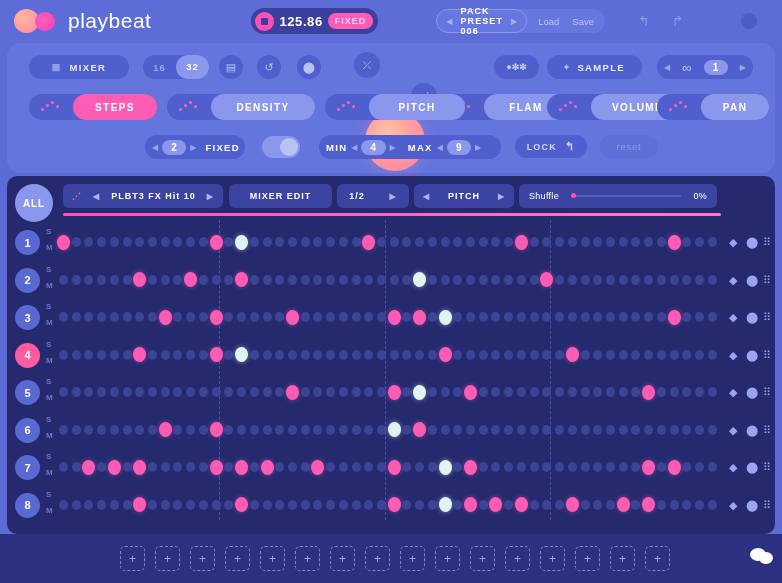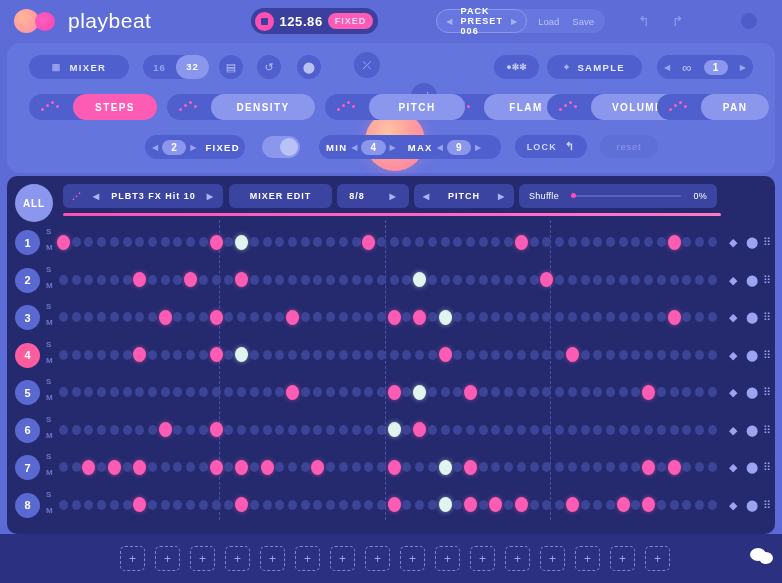--- a/index.html
+++ b/index.html
@@ -357,21 +357,21 @@
     <span class="ar">◀</span>
     <span>PLBT3 FX Hit 10</span>
     <span class="ar">▶</span>
   </div>
 
   <div class="tbar" style="left:222px;top:8px;width:103px;justify-content:center;">
     <span>MIXER EDIT</span>
   </div>
 
   <div class="tbar" style="left:330px;top:8px;width:72px;justify-content:space-around;">
-    <span>8/8</span>
+    <span>1/2</span>
     <span class="ar">▶</span>
   </div>
 
   <div class="tbar" style="left:407px;top:8px;width:100px;justify-content:space-around;">
     <span class="ar">◀</span>
     <span>PITCH</span>
     <span class="ar">▶</span>
   </div>
 
   <div class="tbar" style="left:512px;top:8px;width:198px;justify-content:space-between;padding:0 10px;font-weight:normal;letter-spacing:.3px;">

